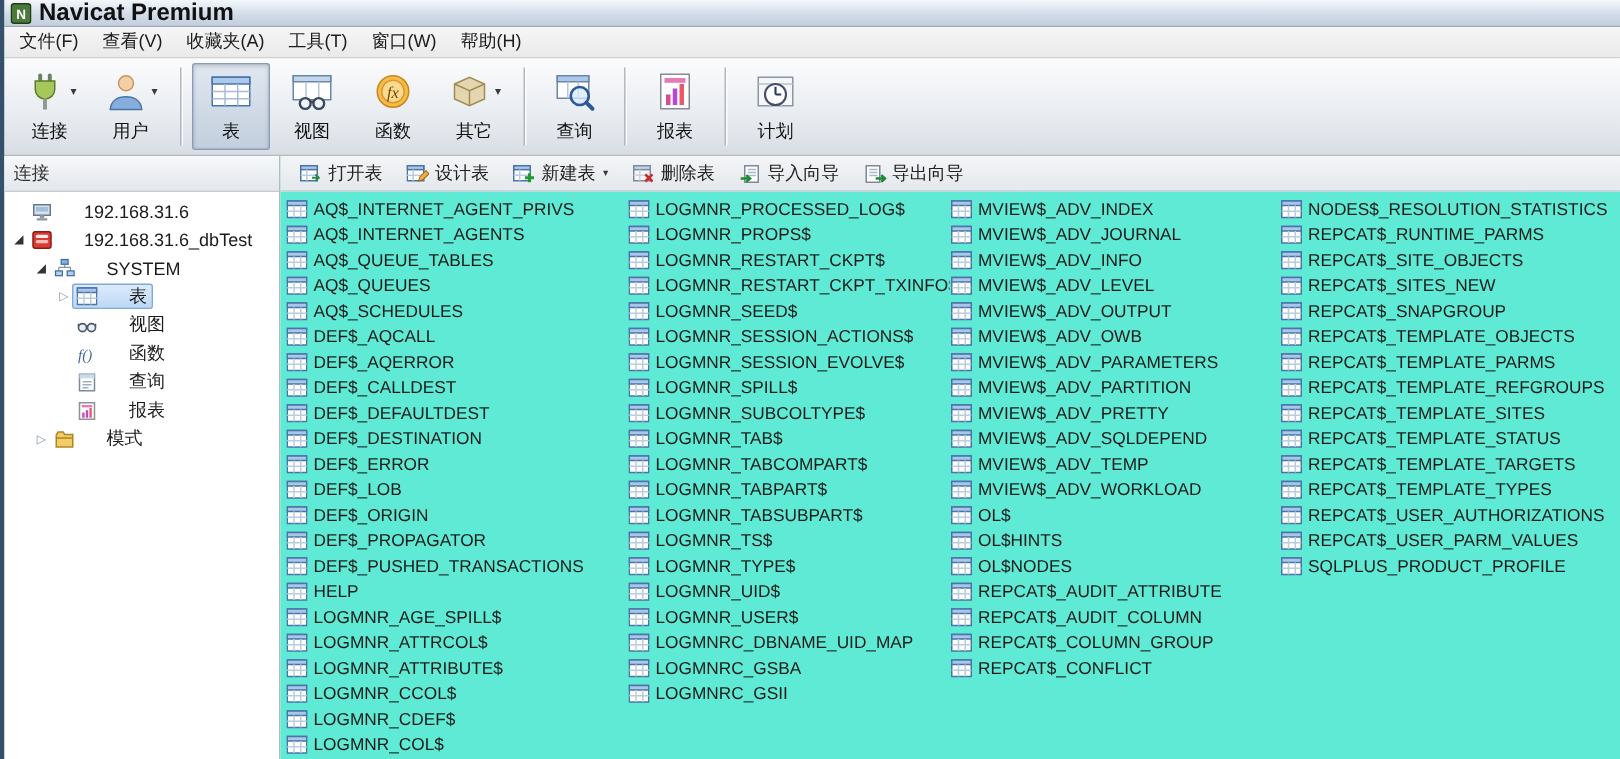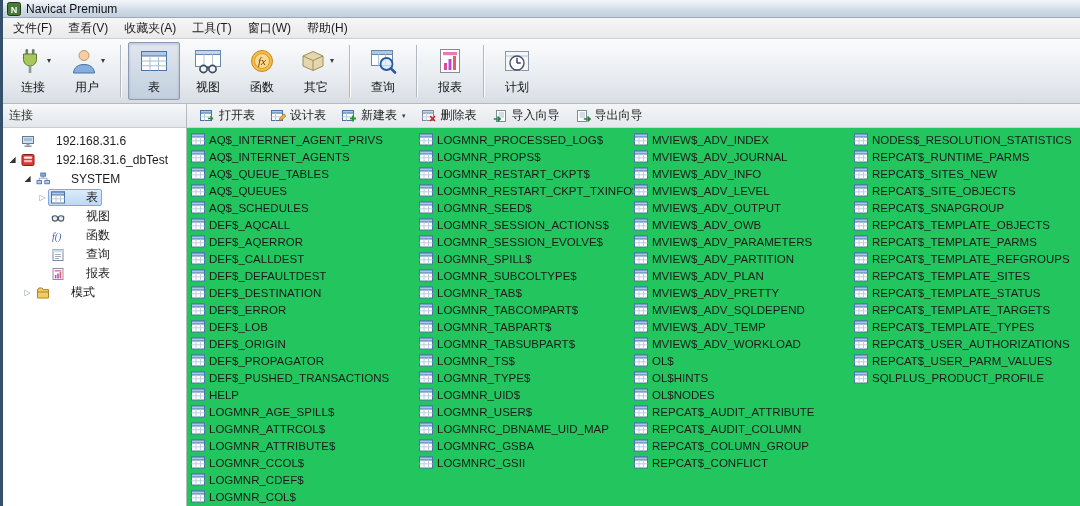--- a/index.html
+++ b/index.html
@@ -3,23 +3,23 @@
 <meta charset="utf-8">
 <style>
   * { box-sizing: border-box; margin: 0; padding: 0; }
   html, body { width: 1080px; height: 506px; overflow: hidden; }
   body { font-family: "Liberation Sans", "DejaVu Sans", sans-serif; font-size: 12px; color: #1b1b1b; background: #fff; }
 
   .window { width: 1080px; height: 506px; display: flex; flex-direction: column; border-left: 3px solid #35506b; background: #fff; }
 
   .titlebar { height: 18px; flex: 0 0 18px; display: flex; align-items: center; gap: 5px; padding-left: 3px;
     background: linear-gradient(#f3f7fb, #d3dde9 55%, #c2cfde); border-bottom: 1px solid #9aa8b8; }
-  .title-text { font-size: 12px; color: #111; }
-
-  .menubar { height: 21px; flex: 0 0 21px; display: flex; align-items: center; padding-left: 2px;
+  .title-text { font-size: 16px; color: #111; font-weight: bold; }
+
+  .menubar { height: 21px; flex: 0 0 21px; display: flex; align-items: flex-end; padding-left: 2px;
     background: linear-gradient(#f6f6f6, #eaeaea); border-bottom: 1px solid #d0d0d0; }
   .menu-item { padding: 2px 8px; cursor: default; }
 
   .toolbar { height: 65px; flex: 0 0 65px; display: flex; align-items: center; padding: 2px 4px; gap: 2px;
     background: linear-gradient(#fbfcfd, #e5e9ee 70%, #d8dde4); border-bottom: 1px solid #b4bac2; }
   .tool-btn { min-width: 52px; height: 58px; display: flex; flex-direction: column; align-items: center;
     justify-content: center; gap: 3px; border: 1px solid transparent; border-radius: 2px; padding: 2px 6px; }
   .tool-btn.active { background: linear-gradient(#e0e7f0, #c3cfde); border: 1px solid #8a9cb5;
     box-shadow: inset 0 1px 3px rgba(0,0,0,.18); }
   .icon-row { display: flex; align-items: center; gap: 2px; height: 30px; }
@@ -34,21 +34,21 @@
   .sidebar-header { height: 24px; flex: 0 0 24px; line-height: 23px; padding-left: 6px; color: #333;
     background: linear-gradient(#f6f8fa, #e3e7eb); border-bottom: 1px solid #c8ccd2; }
   .tree { flex: 1; padding-top: 3px; overflow: hidden; white-space: nowrap; }
   .tree-row { height: 19px; display: flex; align-items: center; }
   .expander { width: 11px; flex: 0 0 11px; text-align: center; font-size: 8px; color: #8a9aa8; line-height: 1; }
   .expander.expanded { color: #333; }
   .sel-box { display: inline-flex; align-items: center; gap: 21px; padding: 0 3px 0 1px; height: 17px;
     border: 1px solid transparent; border-radius: 2px; }
   .tree-row.selected .sel-box { background: linear-gradient(#ddebfb, #bcd8f4); border-color: #7fa9dc; }
 
-  .main { flex: 1; display: flex; flex-direction: column; min-width: 0; background: #22c55e; }
+  .main { flex: 1; display: flex; flex-direction: column; min-width: 0; background: #5eead4; }
   .obj-toolbar { height: 24px; flex: 0 0 24px; display: flex; align-items: center; gap: 2px; padding-left: 6px;
     background: linear-gradient(#f3f5f7, #e5e8ec); border-bottom: 1px solid #cfd3d8; }
   .obj-btn { display: flex; align-items: center; gap: 4px; padding: 2px 7px; color: #222; }
 
   .obj-list { flex: 1; display: flex; padding: 3px 0 0 3px; overflow: hidden; }
   .obj-col { display: flex; flex-direction: column; overflow: hidden; }
   .obj-col:nth-child(1) { width: 228px; }
   .obj-col:nth-child(2) { width: 215px; }
   .obj-col:nth-child(3) { width: 220px; }
   .obj-col:nth-child(4) { width: 226px; }
@@ -1030,32 +1030,20 @@
             <div class="obj-item">
               <span class="icon small">
                 <svg width="14" height="13" viewBox="0 0 14 13">
                   <rect x="0.5" y="1" width="13" height="11" fill="#fdfefe" stroke="#4a74a8"></rect>
                   <rect x="0.5" y="1" width="13" height="3" fill="#a9c7e8" stroke="#4a74a8"></rect>
                   <line x1="5" y1="4" x2="5" y2="12" stroke="#bcccdf"></line>
                   <line x1="9.5" y1="4" x2="9.5" y2="12" stroke="#bcccdf"></line>
                   <line x1="0.5" y1="7.8" x2="13.5" y2="7.8" stroke="#bcccdf"></line>
                 </svg>
               </span>
-              <span>MVIEW$_ADV_PLAN</span>
-            </div>
-            <div class="obj-item">
-              <span class="icon small">
-                <svg width="14" height="13" viewBox="0 0 14 13">
-                  <rect x="0.5" y="1" width="13" height="11" fill="#fdfefe" stroke="#4a74a8"></rect>
-                  <rect x="0.5" y="1" width="13" height="3" fill="#a9c7e8" stroke="#4a74a8"></rect>
-                  <line x1="5" y1="4" x2="5" y2="12" stroke="#bcccdf"></line>
-                  <line x1="9.5" y1="4" x2="9.5" y2="12" stroke="#bcccdf"></line>
-                  <line x1="0.5" y1="7.8" x2="13.5" y2="7.8" stroke="#bcccdf"></line>
-                </svg>
-              </span>
               <span>MVIEW$_ADV_PRETTY</span>
             </div>
             <div class="obj-item">
               <span class="icon small">
                 <svg width="14" height="13" viewBox="0 0 14 13">
                   <rect x="0.5" y="1" width="13" height="11" fill="#fdfefe" stroke="#4a74a8"></rect>
                   <rect x="0.5" y="1" width="13" height="3" fill="#a9c7e8" stroke="#4a74a8"></rect>
                   <line x1="5" y1="4" x2="5" y2="12" stroke="#bcccdf"></line>
                   <line x1="9.5" y1="4" x2="9.5" y2="12" stroke="#bcccdf"></line>
                   <line x1="0.5" y1="7.8" x2="13.5" y2="7.8" stroke="#bcccdf"></line>
@@ -1200,33 +1188,33 @@
             <div class="obj-item">
               <span class="icon small">
                 <svg width="14" height="13" viewBox="0 0 14 13">
                   <rect x="0.5" y="1" width="13" height="11" fill="#fdfefe" stroke="#4a74a8"></rect>
                   <rect x="0.5" y="1" width="13" height="3" fill="#a9c7e8" stroke="#4a74a8"></rect>
                   <line x1="5" y1="4" x2="5" y2="12" stroke="#bcccdf"></line>
                   <line x1="9.5" y1="4" x2="9.5" y2="12" stroke="#bcccdf"></line>
                   <line x1="0.5" y1="7.8" x2="13.5" y2="7.8" stroke="#bcccdf"></line>
                 </svg>
               </span>
+              <span>REPCAT$_SITE_OBJECTS</span>
+            </div>
+            <div class="obj-item">
+              <span class="icon small">
+                <svg width="14" height="13" viewBox="0 0 14 13">
+                  <rect x="0.5" y="1" width="13" height="11" fill="#fdfefe" stroke="#4a74a8"></rect>
+                  <rect x="0.5" y="1" width="13" height="3" fill="#a9c7e8" stroke="#4a74a8"></rect>
+                  <line x1="5" y1="4" x2="5" y2="12" stroke="#bcccdf"></line>
+                  <line x1="9.5" y1="4" x2="9.5" y2="12" stroke="#bcccdf"></line>
+                  <line x1="0.5" y1="7.8" x2="13.5" y2="7.8" stroke="#bcccdf"></line>
+                </svg>
+              </span>
               <span>REPCAT$_SITES_NEW</span>
-            </div>
-            <div class="obj-item">
-              <span class="icon small">
-                <svg width="14" height="13" viewBox="0 0 14 13">
-                  <rect x="0.5" y="1" width="13" height="11" fill="#fdfefe" stroke="#4a74a8"></rect>
-                  <rect x="0.5" y="1" width="13" height="3" fill="#a9c7e8" stroke="#4a74a8"></rect>
-                  <line x1="5" y1="4" x2="5" y2="12" stroke="#bcccdf"></line>
-                  <line x1="9.5" y1="4" x2="9.5" y2="12" stroke="#bcccdf"></line>
-                  <line x1="0.5" y1="7.8" x2="13.5" y2="7.8" stroke="#bcccdf"></line>
-                </svg>
-              </span>
-              <span>REPCAT$_SITE_OBJECTS</span>
             </div>
             <div class="obj-item">
               <span class="icon small">
                 <svg width="14" height="13" viewBox="0 0 14 13">
                   <rect x="0.5" y="1" width="13" height="11" fill="#fdfefe" stroke="#4a74a8"></rect>
                   <rect x="0.5" y="1" width="13" height="3" fill="#a9c7e8" stroke="#4a74a8"></rect>
                   <line x1="5" y1="4" x2="5" y2="12" stroke="#bcccdf"></line>
                   <line x1="9.5" y1="4" x2="9.5" y2="12" stroke="#bcccdf"></line>
                   <line x1="0.5" y1="7.8" x2="13.5" y2="7.8" stroke="#bcccdf"></line>
                 </svg>

